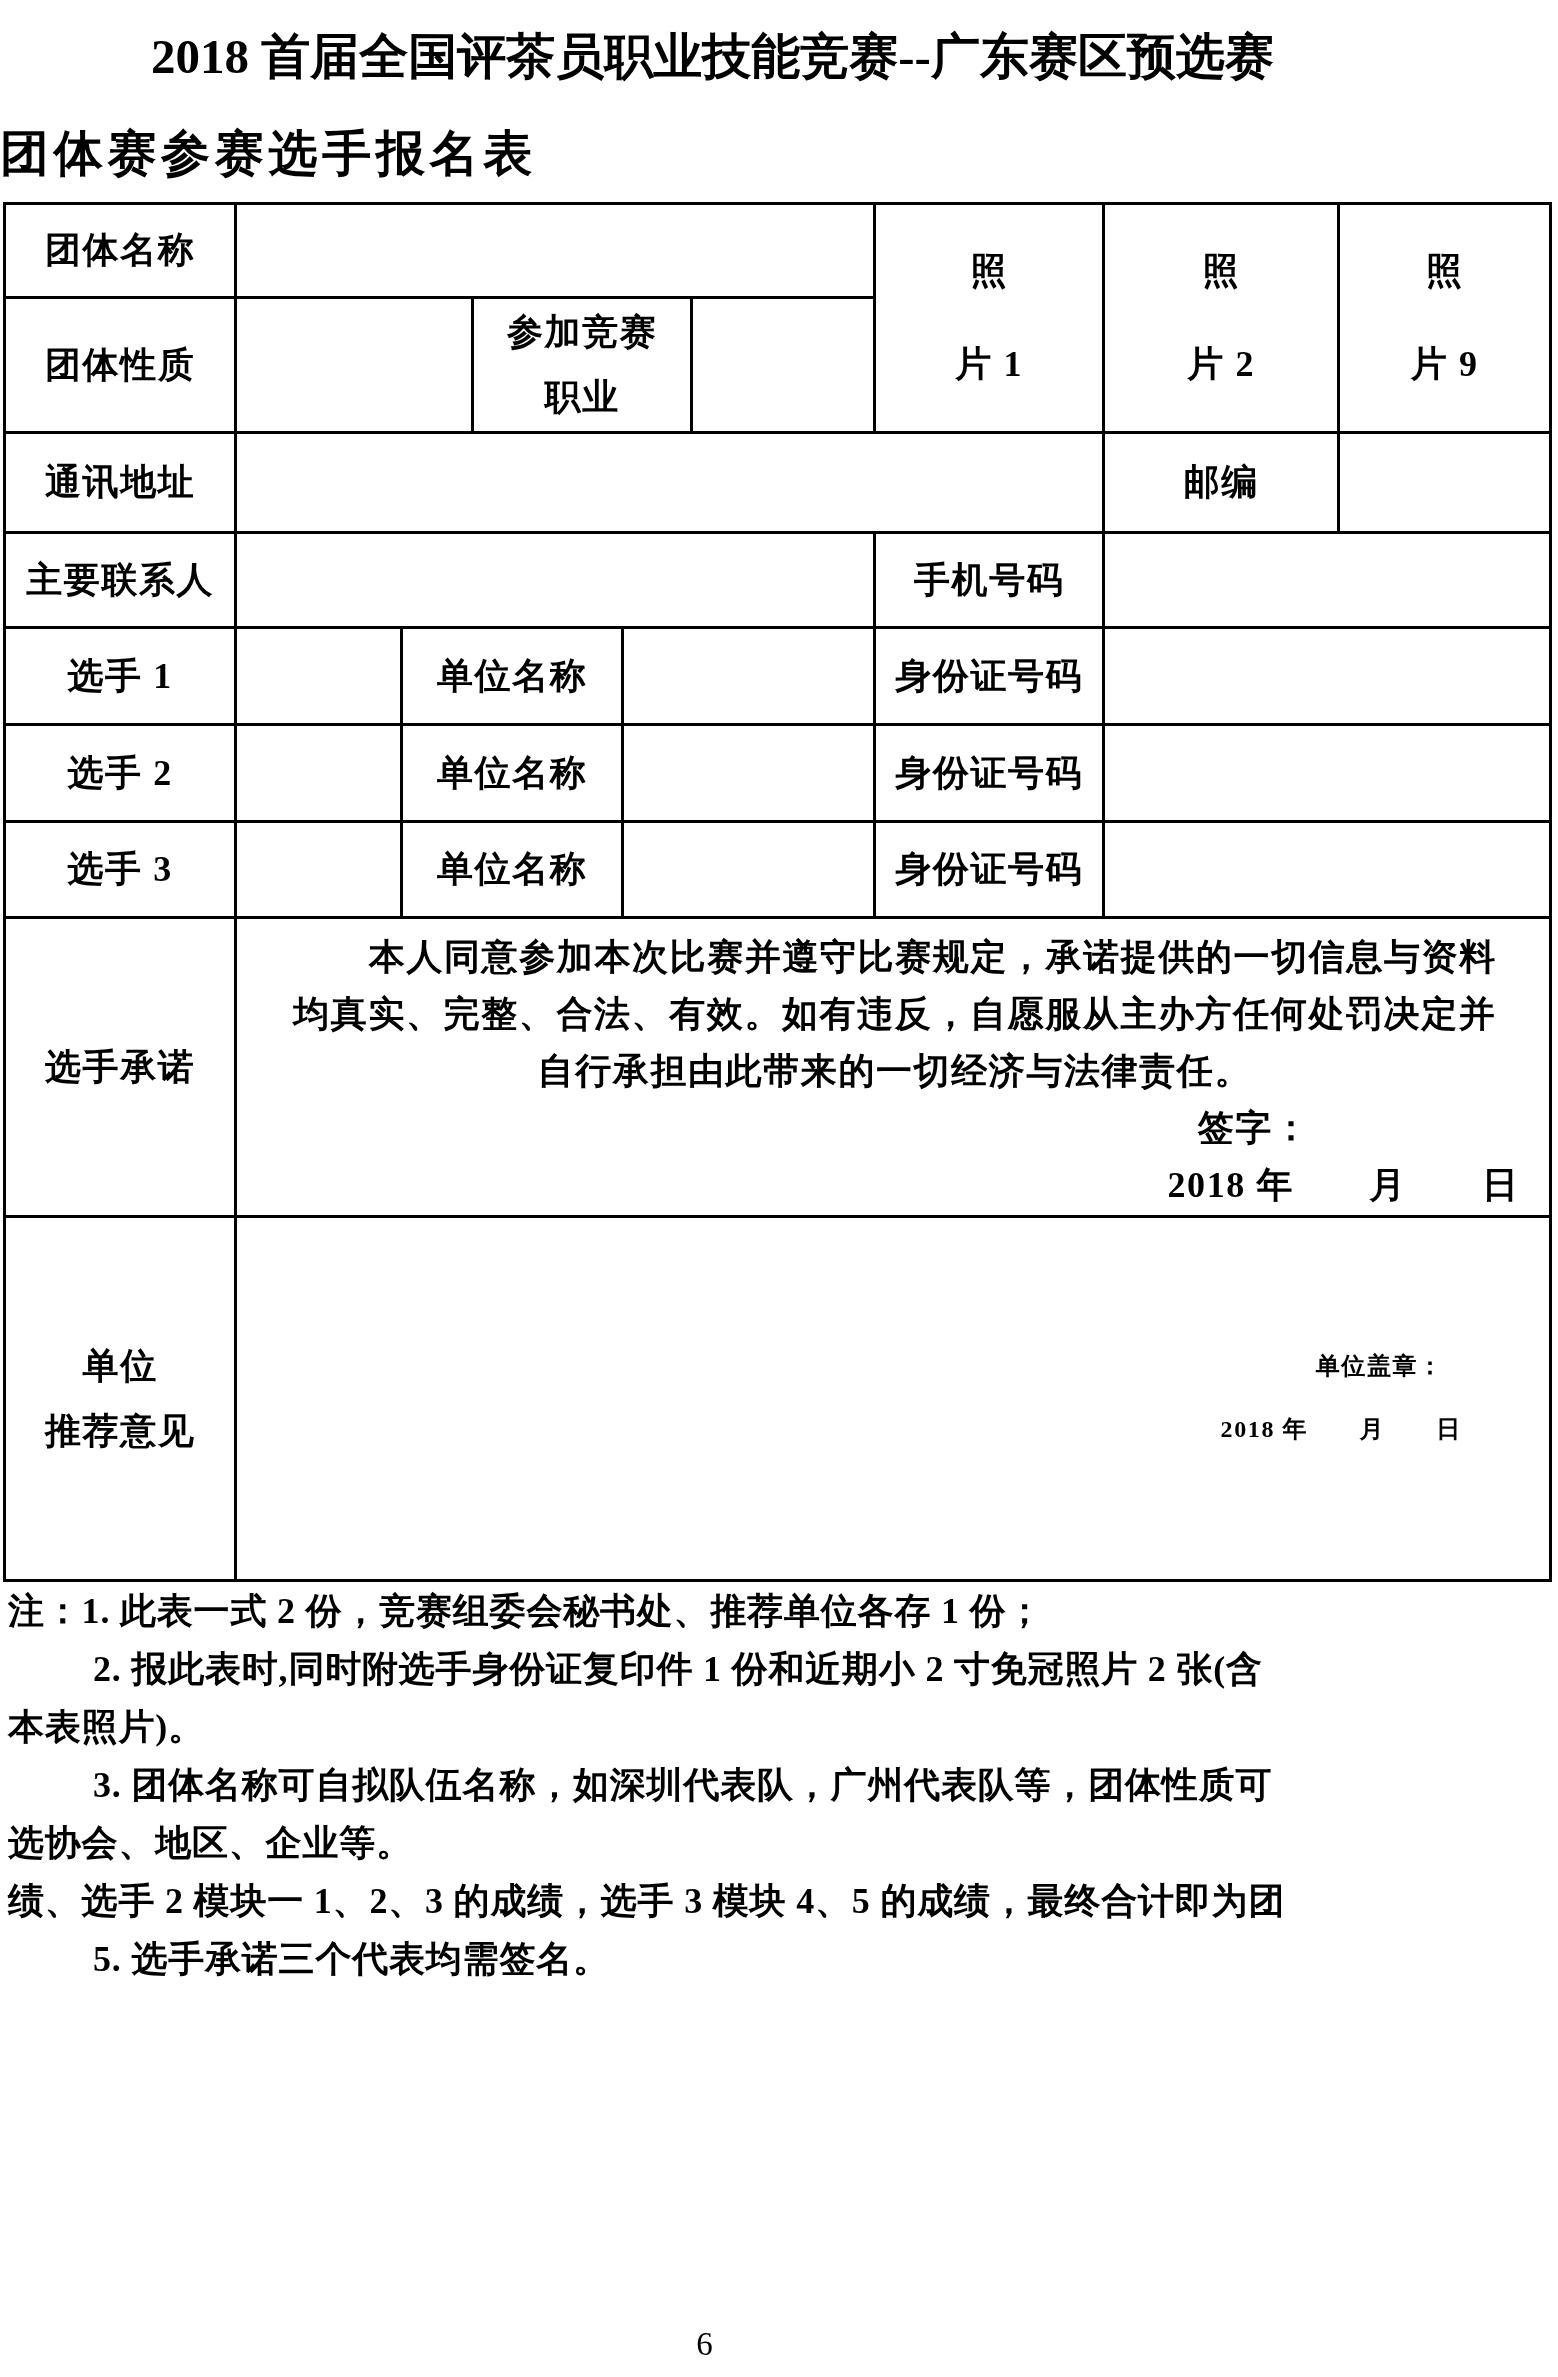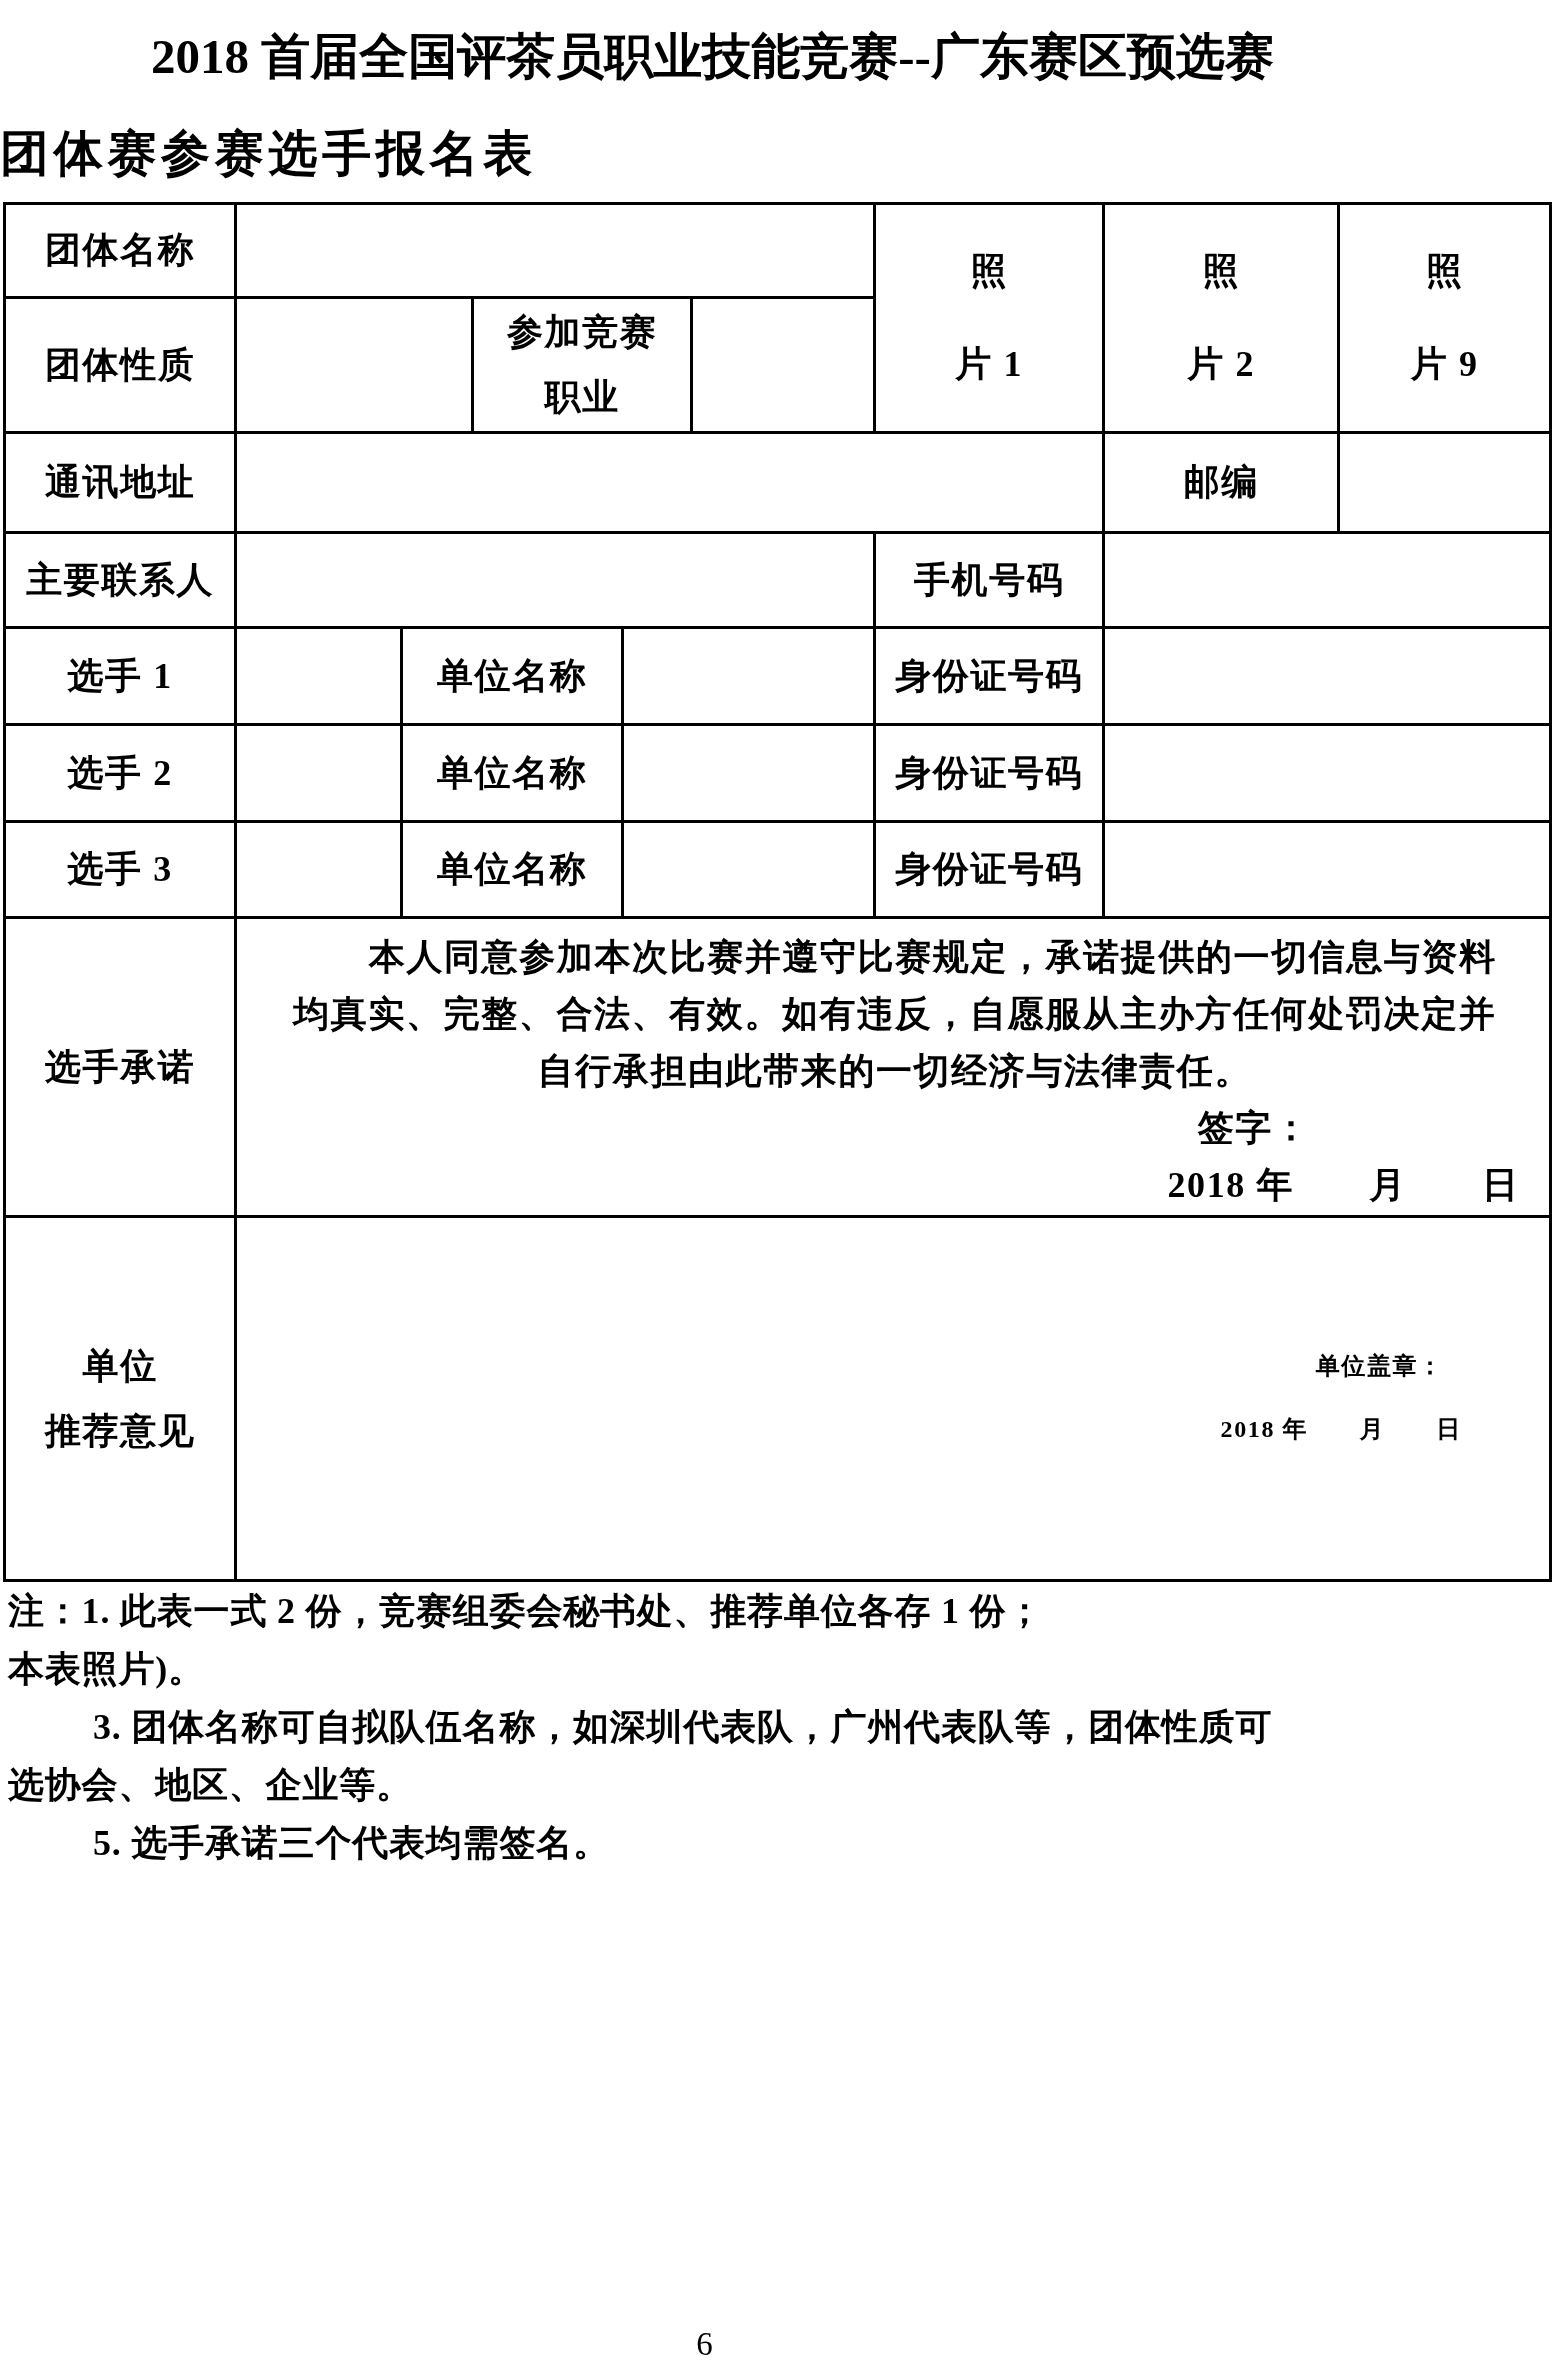--- a/index.html
+++ b/index.html
@@ -150,22 +150,24 @@
       <td colspan="8" class="rec-cell">
         <div class="r-line r-stamp">单位盖章：</div>
         <div class="r-line r-date">2018 年　　月　　日</div>
       </td>
     </tr>
   </tbody>
     </table>
 
   <div class="notes">
     <div class="note-line">注：1. 此表一式 2 份，竞赛组委会秘书处、推荐单位各存 1 份；</div>
+    <div class="note-line indent">2. 报此表时,同时附选手身份证复印件 1 份和近期小 2 寸免冠照片 2 张(含</div>
     <div class="note-line">本表照片)。</div>
     <div class="note-line indent">3. 团体名称可自拟队伍名称，如深圳代表队，广州代表队等，团体性质可</div>
     <div class="note-line">选协会、地区、企业等。</div>
+    <div class="note-line">绩、选手 2 模块一 1、2、3 的成绩，选手 3 模块 4、5 的成绩，最终合计即为团</div>
     <div class="note-line indent">5. 选手承诺三个代表均需签名。</div>
   </div>
 
   <div class="pageno">6</div>
 
 </div>
 
 
 </body></html>

